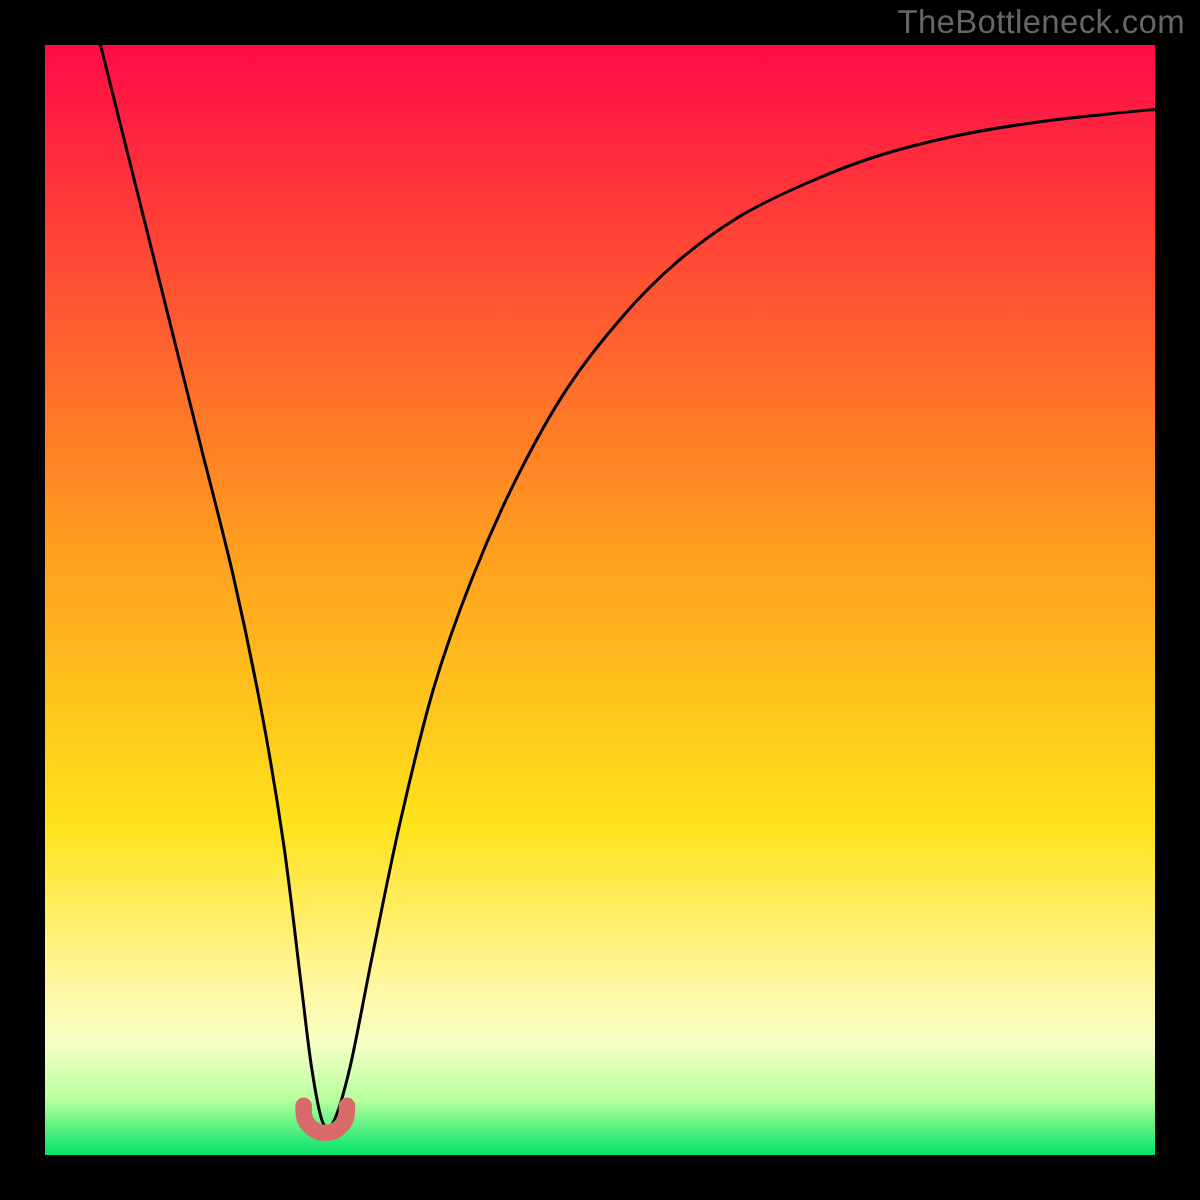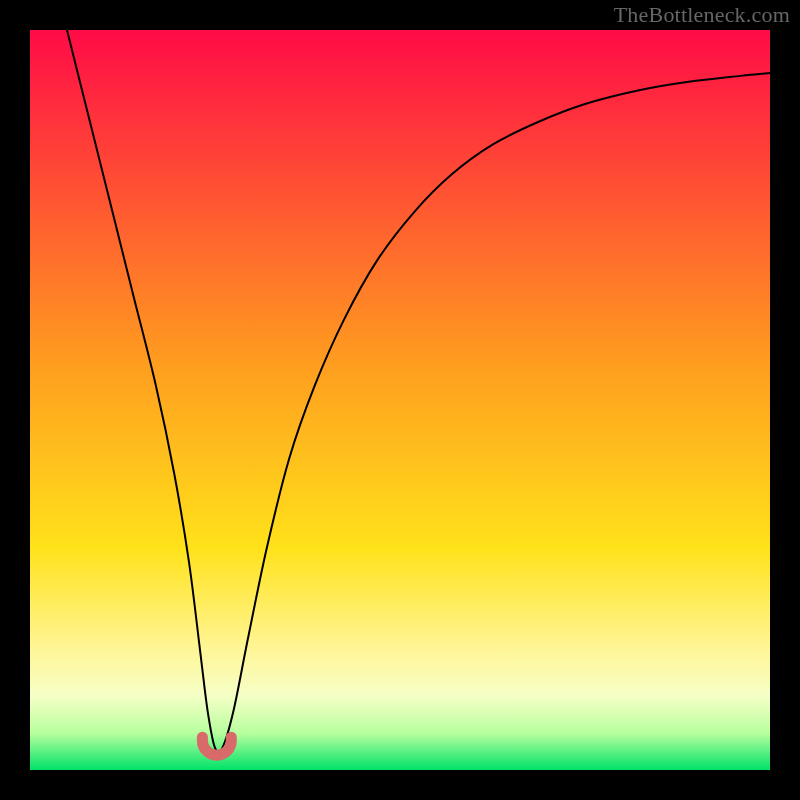--- a/index.html
+++ b/index.html
@@ -9,21 +9,20 @@
     height: 800px;
     background: #000;
     overflow: hidden;
     font-family: Arial, Helvetica, sans-serif;
   }
   .frame {
     position: absolute;
     left: 0; top: 0;
     width: 800px; height: 800px;
     background: #000;
-    font-family: Liberation Serif, serif;
   }
   .watermark {
     position: absolute;
     top: 2px;
     right: 10px;
     color: #666;
     font-size: 22px;
     font-weight: 500;
     letter-spacing: 0.2px;
     z-index: 20;

